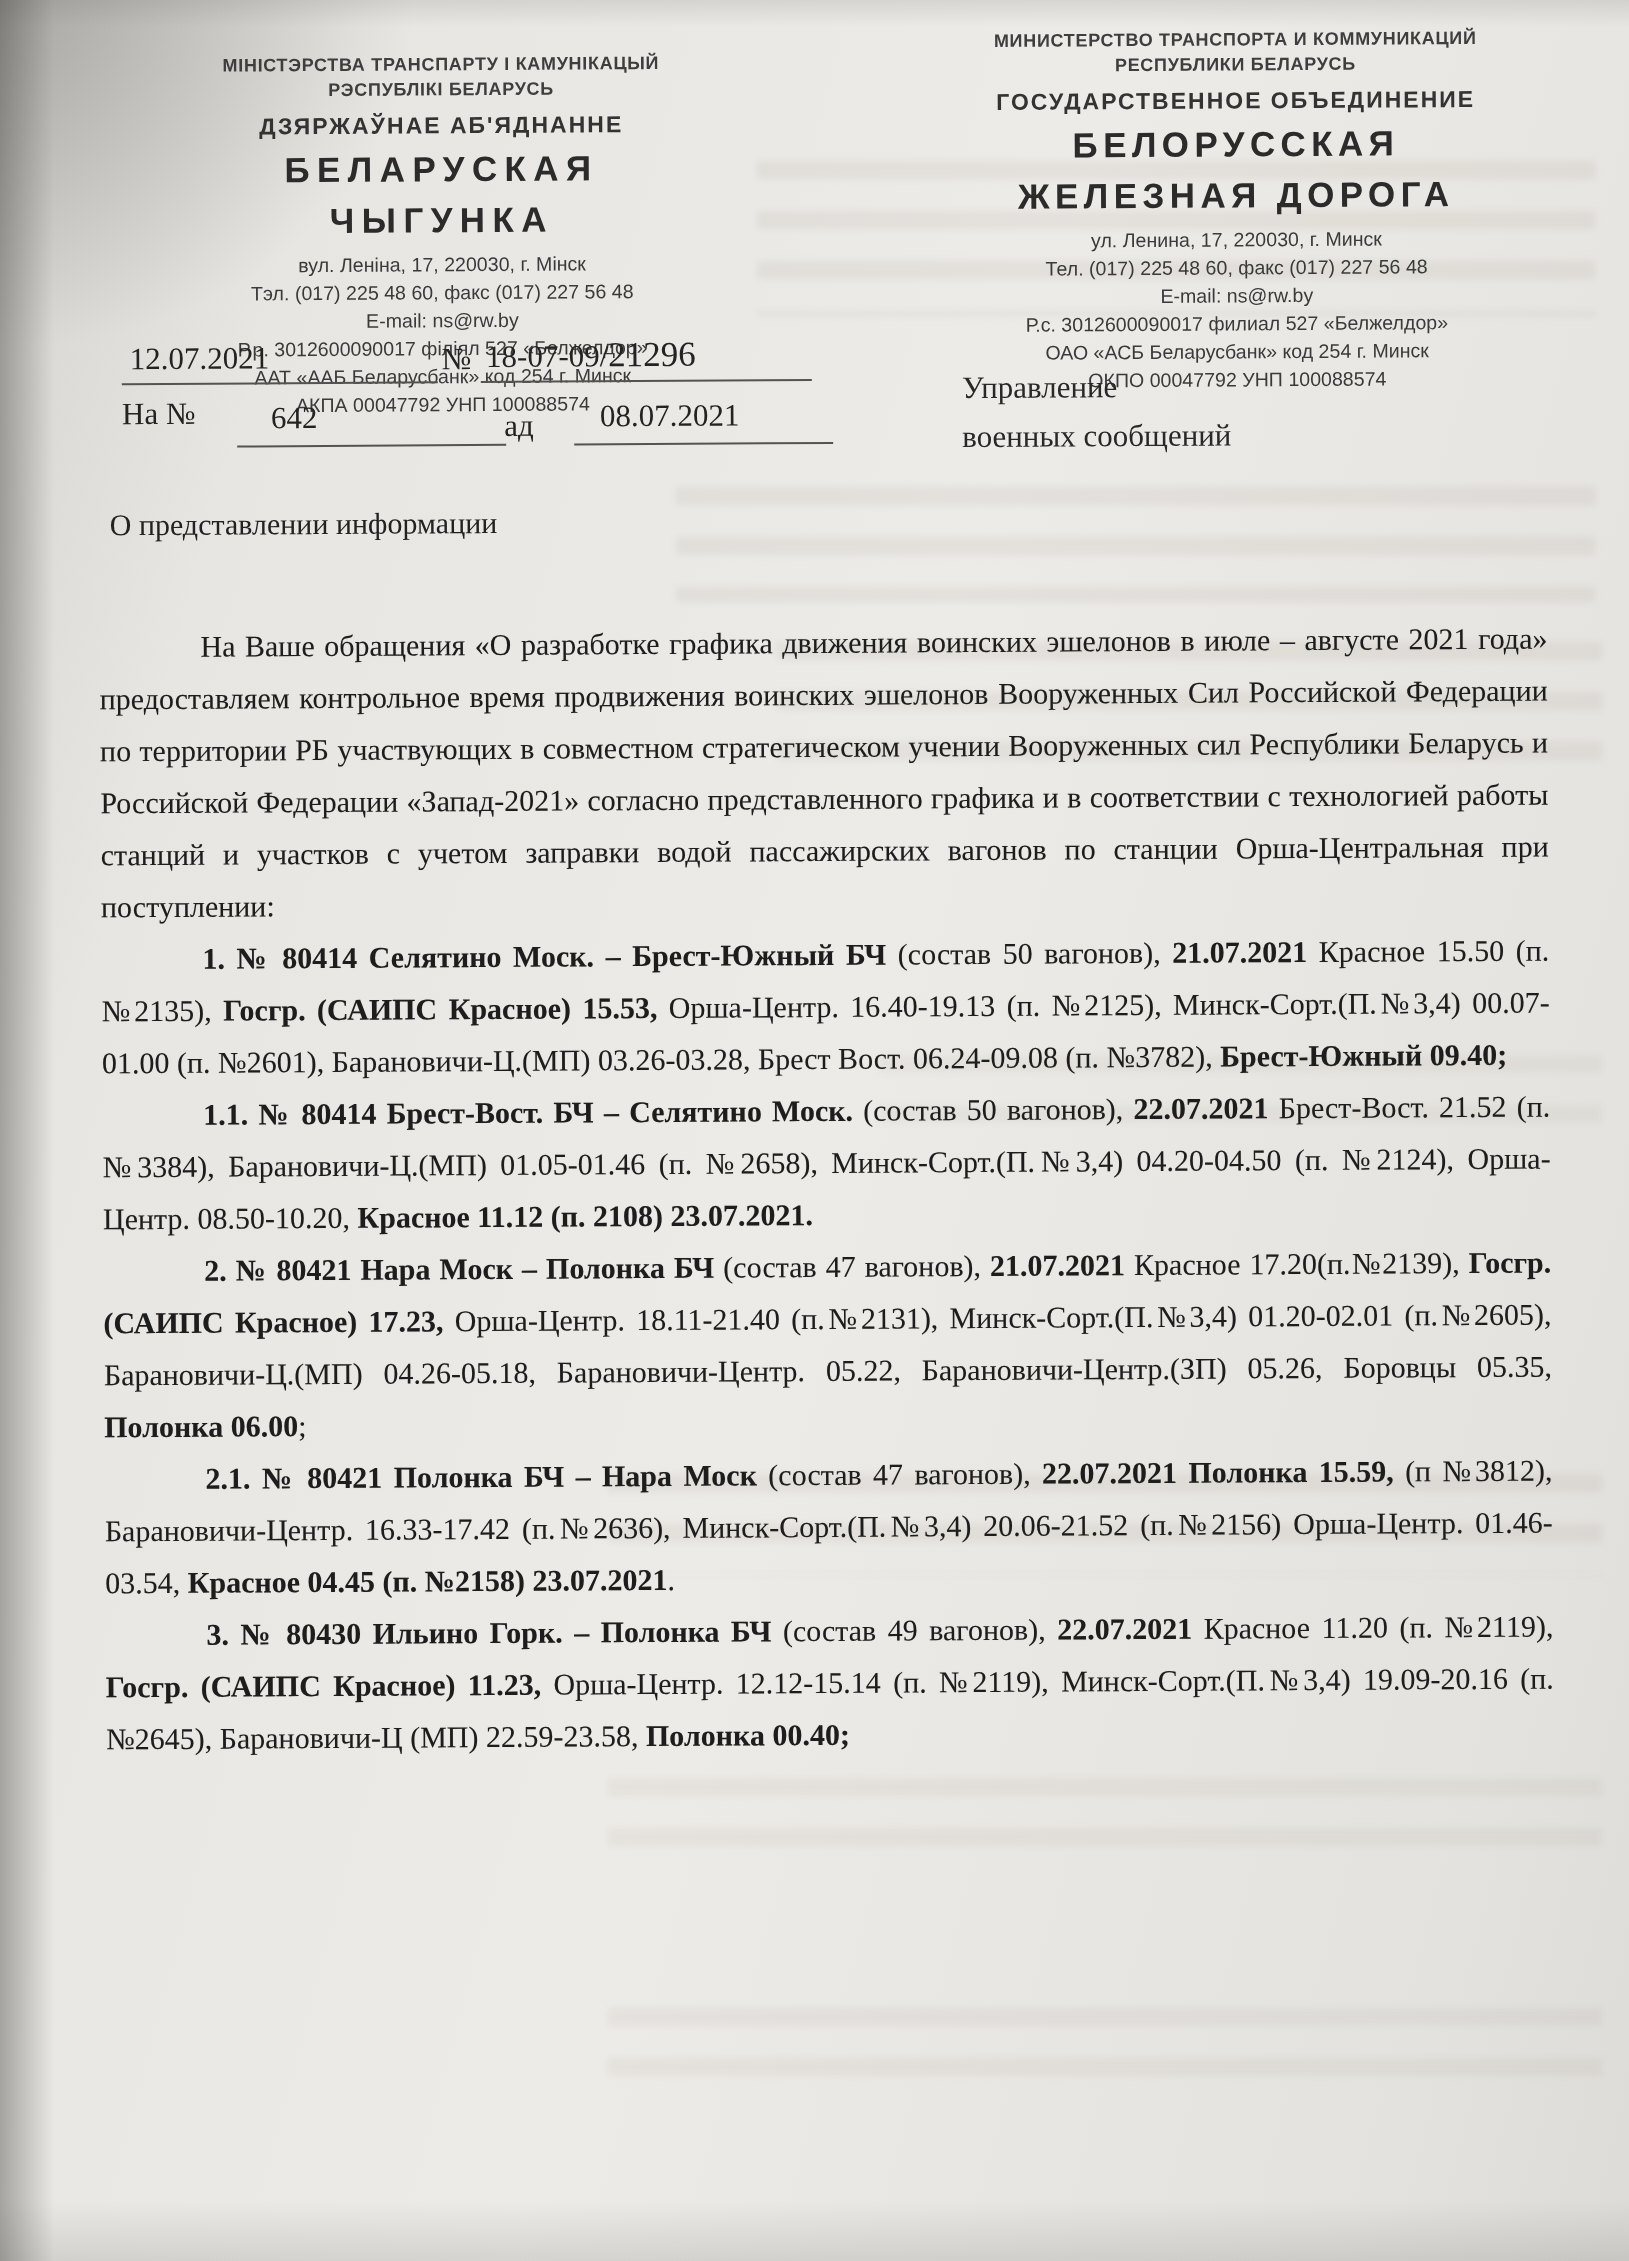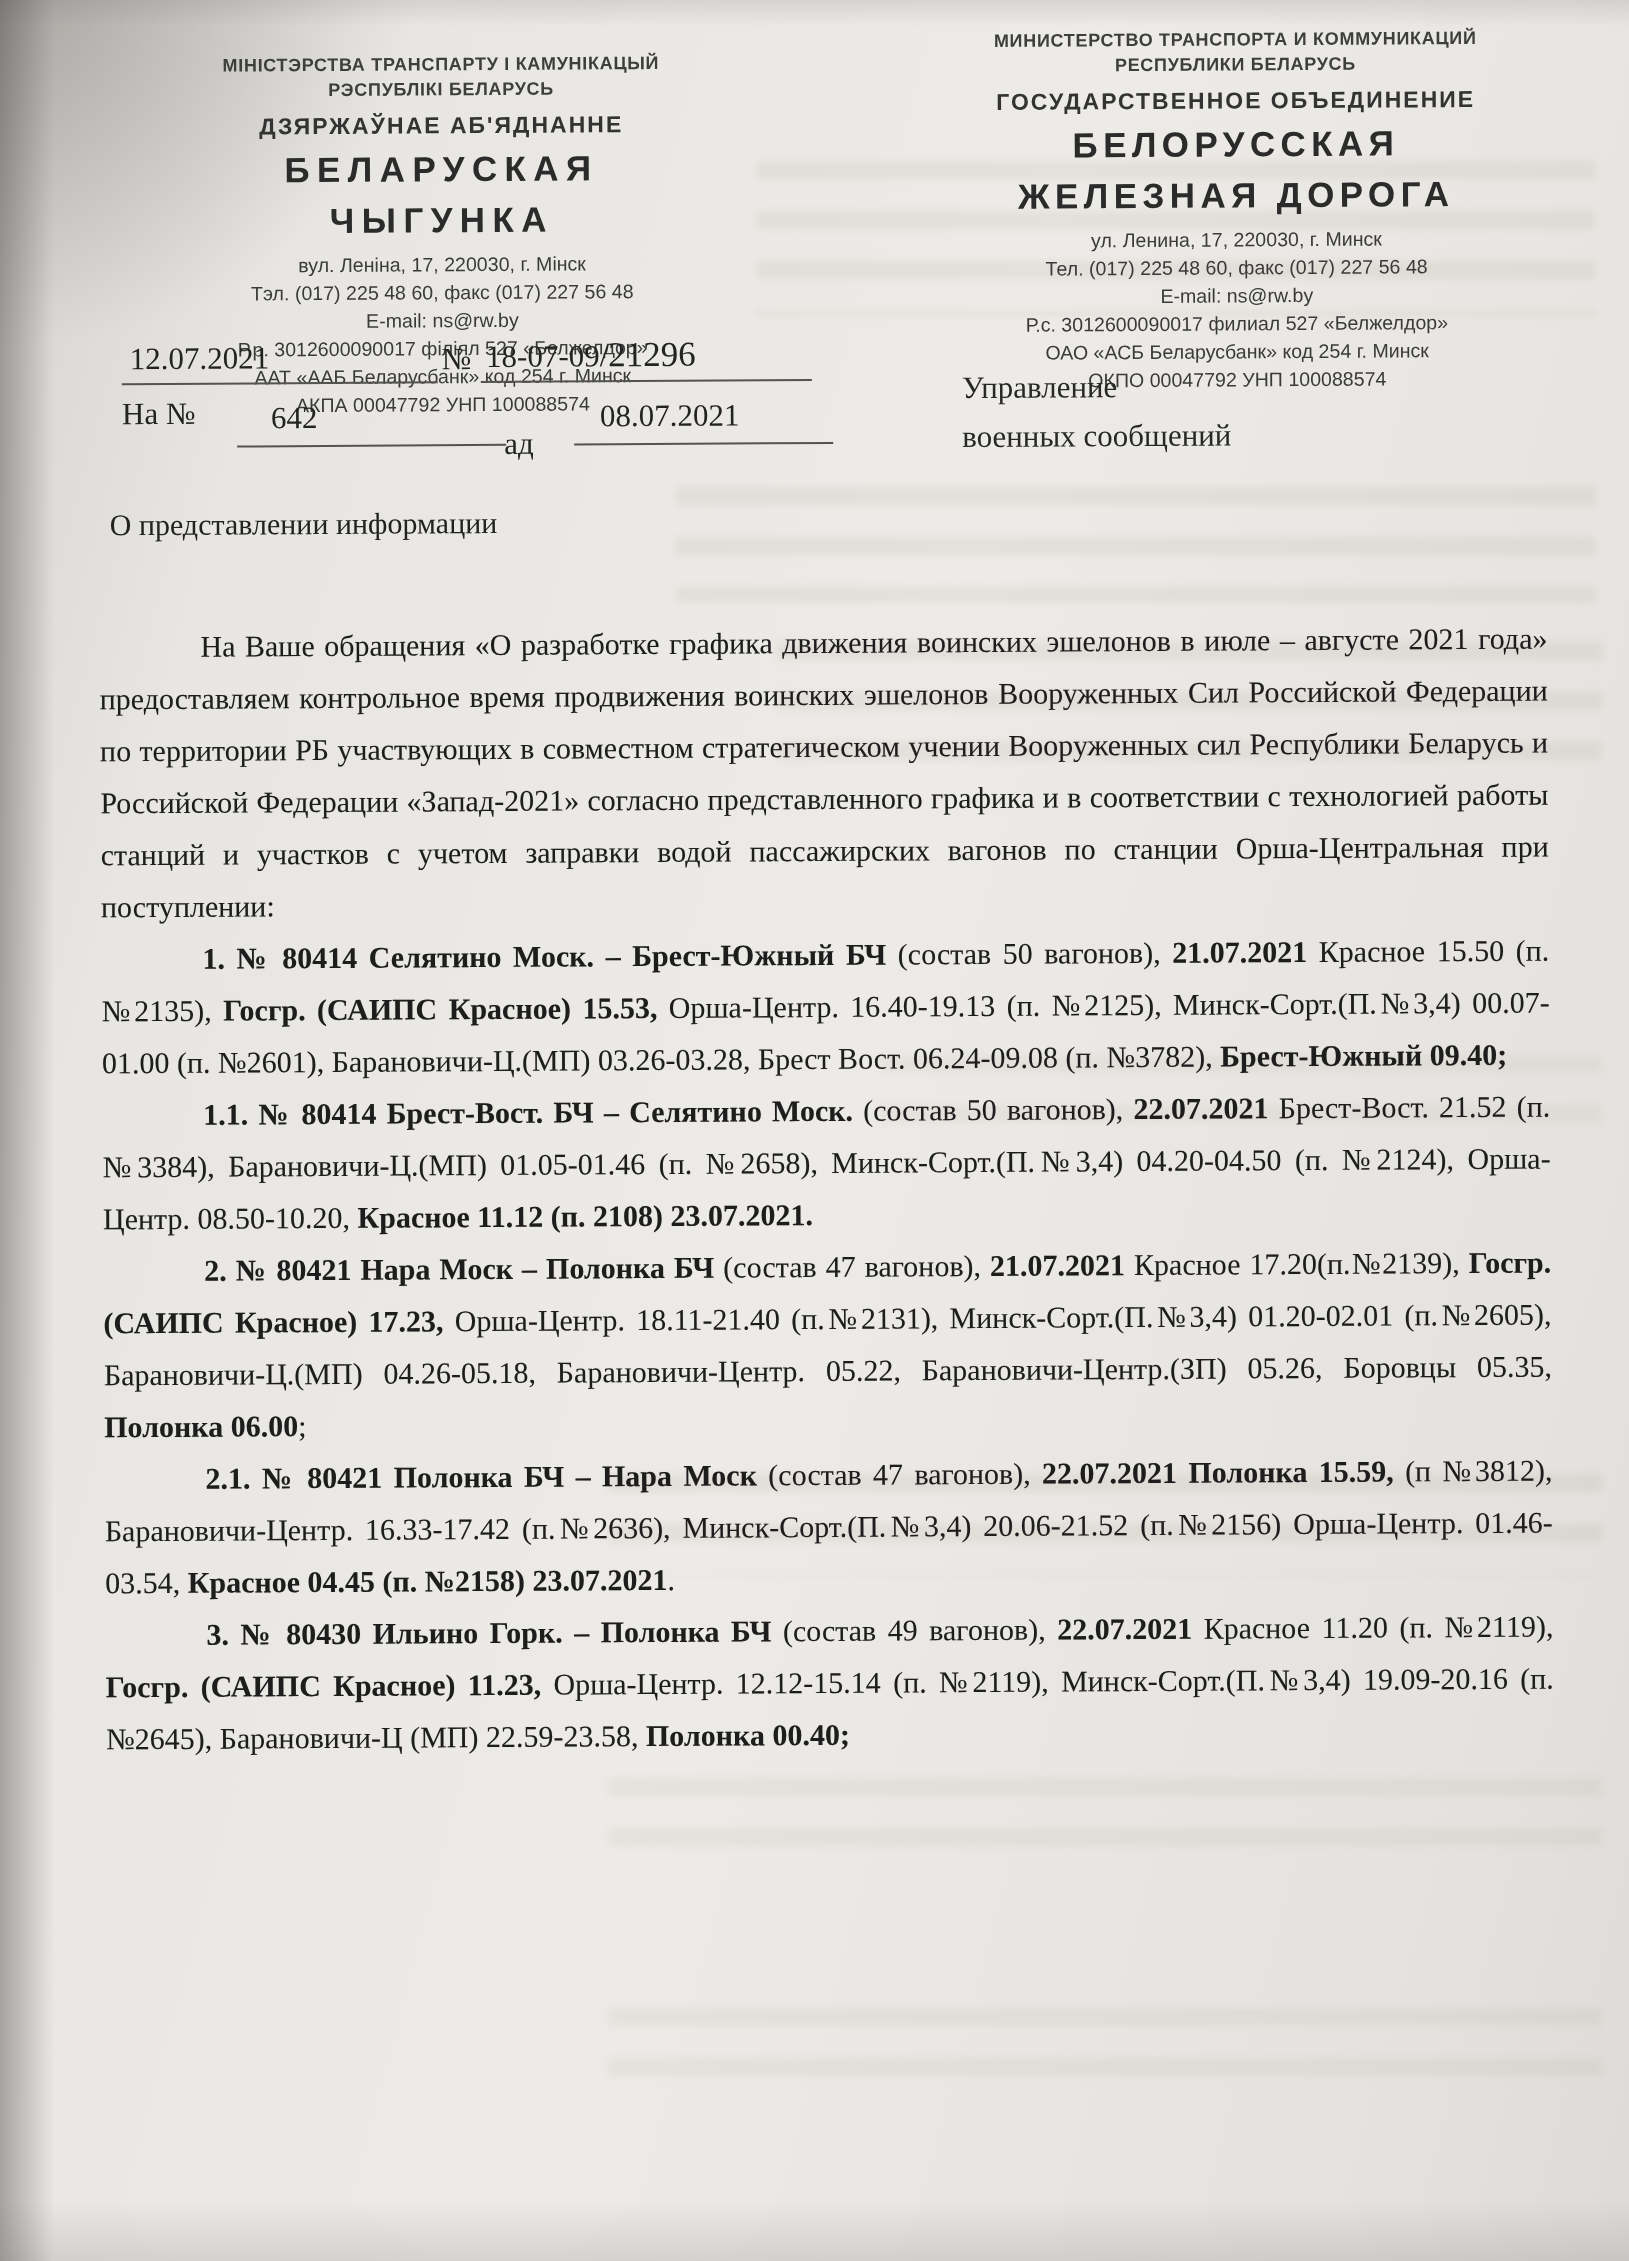--- a/index.html
+++ b/index.html
@@ -37,21 +37,21 @@
 
   
   .refline{position:absolute;font-size:31px;color:#232323;}
   .u{border-bottom:2px solid #55534f;}
   .ref-date{left:125px;top:337px;width:308px;height:42px;padding-left:8px;}
   .ref-no-label{left:445px;top:339px;}
   .ref-number{left:484px;top:334px;width:326px;height:45px;padding-left:5.4px;}
   .ref-number .suffix{font-size:35px;}
   .ref-onno{left:125px;top:392px;}
   .ref-incnum{left:240px;top:397px;width:235px;height:45px;padding-left:34px;}
-  .ref-ad{left:507px;top:424px;}
+  .ref-ad{left:507px;top:406px;}
   .ref-date2{left:577px;top:397px;width:233px;height:45px;padding-left:26px;}
 
   .addressee{position:absolute;left:965px;top:364px;width:581px;
     font-size:31px;line-height:49px;color:#282828;}
   .addressee div{white-space:nowrap;}
 
   .subject{position:absolute;left:112px;top:504px;font-size:30px;color:#222;}
 
   
   .letter-body{position:absolute;left:101px;top:617px;width:1448px;

